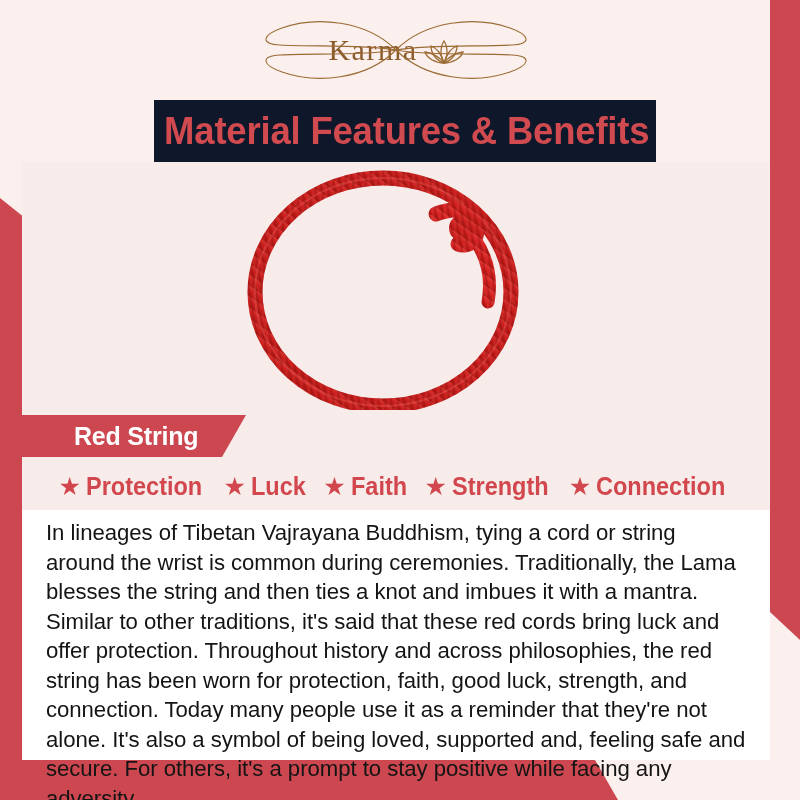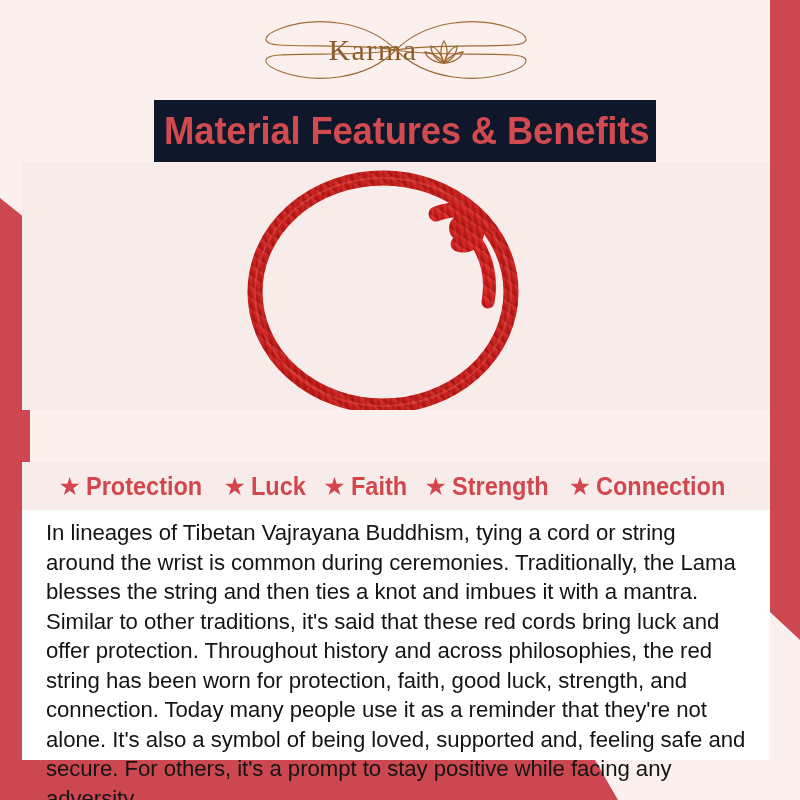--- a/index.html
+++ b/index.html
@@ -262,20 +262,25 @@
           <path d="M300 52 C 320 44, 336 48, 340 62 C 344 78, 332 86, 322 82" fill="none" stroke="url(#braid)" stroke-width="15" stroke-linecap="round"></path>
           <path d="M318 46 C 334 50, 344 62, 338 76" fill="none" stroke="url(#braid)" stroke-width="13" stroke-linecap="round"></path>
           <ellipse cx="330" cy="66" rx="17" ry="15" fill="url(#braid)"></ellipse>
           <ellipse cx="330" cy="66" rx="17" ry="15" fill="#a01614" opacity="0.12"></ellipse>
         </g>
 
         <path d="M338 76 C 352 96, 356 118, 352 140" fill="none" stroke="url(#braid)" stroke-width="13" stroke-linecap="round"></path>
       </svg>
     </div>
 
+    <div class="label-row">
+      <div class="label-chip">
+        <span class="label-chip-text">Red String</span>
+      </div>
+    </div>
 
     <div class="features">
       <div class="feature">
         <span class="feature-star">★</span>
         <span class="feature-label">Protection</span>
       </div>
       <div class="feature">
         <span class="feature-star">★</span>
         <span class="feature-label">Luck</span>
       </div>

